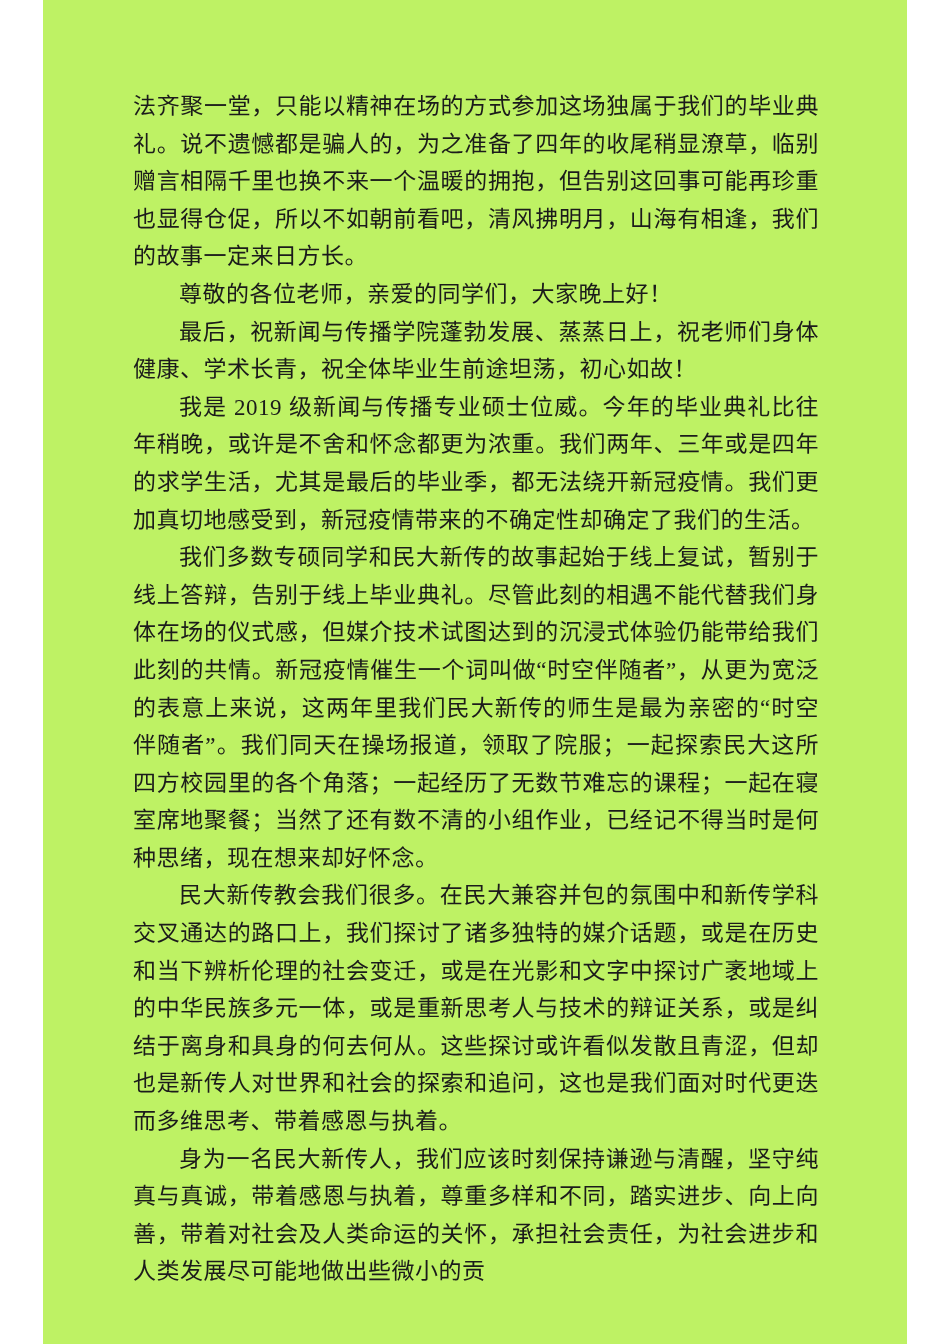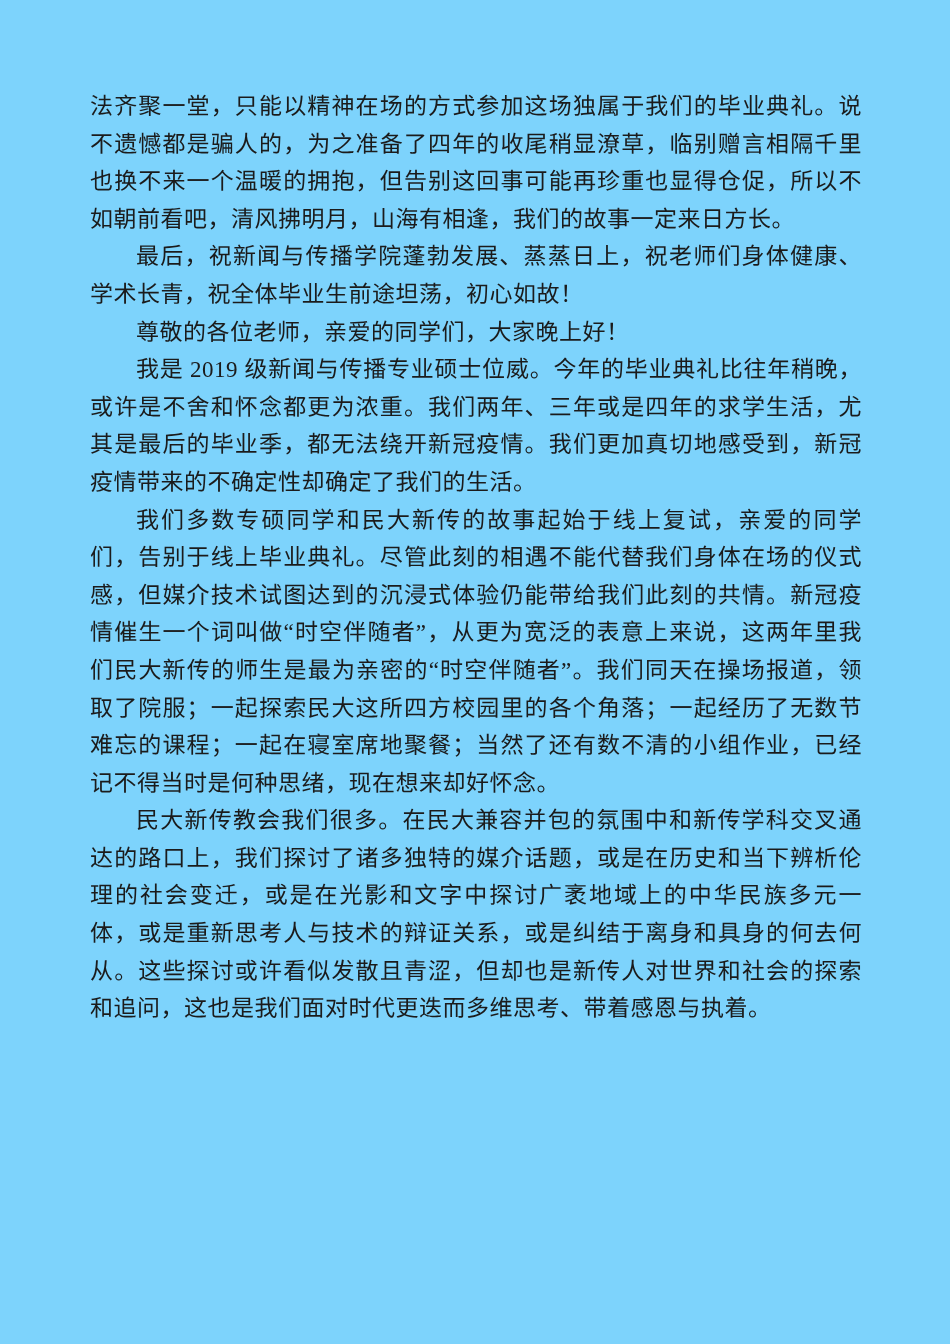--- a/index.html
+++ b/index.html
@@ -2,24 +2,24 @@
 <html lang="zh-CN"><head>
 <meta charset="utf-8">
 <style>
   html, body {
     margin: 0;
     padding: 0;
     background: #ffffff;
   }
   .page {
     position: relative;
-    width: 950px;
+    width: 864px;
     height: 1344px;
     margin: 0 auto;
-    background: #7dd3fc;
+    background: #bef264;
     box-sizing: border-box;
     padding: 88px 88px 40px 90px;
     overflow: hidden;
   }
   .content {
     font-family: "Liberation Serif", "DejaVu Serif", serif;
     font-size: 23px;
     line-height: 37.6px;
     color: #1b1b1b;
     text-align: justify;
@@ -35,19 +35,20 @@
   .content p.indent {
     text-indent: 2em;
   }
 </style>
 </head>
 <body>
 
 <div class="page">
   <div class="content">
     <p>法齐聚一堂，只能以精神在场的方式参加这场独属于我们的毕业典礼。说不遗憾都是骗人的，为之准备了四年的收尾稍显潦草，临别赠言相隔千里也换不来一个温暖的拥抱，但告别这回事可能再珍重也显得仓促，所以不如朝前看吧，清风拂明月，山海有相逢，我们的故事一定来日方长。</p>
+    <p class="indent">尊敬的各位老师，亲爱的同学们，大家晚上好！</p>
     <p class="indent">最后，祝新闻与传播学院蓬勃发展、蒸蒸日上，祝老师们身体健康、学术长青，祝全体毕业生前途坦荡，初心如故！</p>
-    <p class="indent">尊敬的各位老师，亲爱的同学们，大家晚上好！</p>
     <p class="indent">我是 2019 级新闻与传播专业硕士位威。今年的毕业典礼比往年稍晚，或许是不舍和怀念都更为浓重。我们两年、三年或是四年的求学生活，尤其是最后的毕业季，都无法绕开新冠疫情。我们更加真切地感受到，新冠疫情带来的不确定性却确定了我们的生活。</p>
-    <p class="indent">我们多数专硕同学和民大新传的故事起始于线上复试，亲爱的同学们，告别于线上毕业典礼。尽管此刻的相遇不能代替我们身体在场的仪式感，但媒介技术试图达到的沉浸式体验仍能带给我们此刻的共情。新冠疫情催生一个词叫做“时空伴随者”，从更为宽泛的表意上来说，这两年里我们民大新传的师生是最为亲密的“时空伴随者”。我们同天在操场报道，领取了院服；一起探索民大这所四方校园里的各个角落；一起经历了无数节难忘的课程；一起在寝室席地聚餐；当然了还有数不清的小组作业，已经记不得当时是何种思绪，现在想来却好怀念。</p>
+    <p class="indent">我们多数专硕同学和民大新传的故事起始于线上复试，暂别于线上答辩，告别于线上毕业典礼。尽管此刻的相遇不能代替我们身体在场的仪式感，但媒介技术试图达到的沉浸式体验仍能带给我们此刻的共情。新冠疫情催生一个词叫做“时空伴随者”，从更为宽泛的表意上来说，这两年里我们民大新传的师生是最为亲密的“时空伴随者”。我们同天在操场报道，领取了院服；一起探索民大这所四方校园里的各个角落；一起经历了无数节难忘的课程；一起在寝室席地聚餐；当然了还有数不清的小组作业，已经记不得当时是何种思绪，现在想来却好怀念。</p>
     <p class="indent">民大新传教会我们很多。在民大兼容并包的氛围中和新传学科交叉通达的路口上，我们探讨了诸多独特的媒介话题，或是在历史和当下辨析伦理的社会变迁，或是在光影和文字中探讨广袤地域上的中华民族多元一体，或是重新思考人与技术的辩证关系，或是纠结于离身和具身的何去何从。这些探讨或许看似发散且青涩，但却也是新传人对世界和社会的探索和追问，这也是我们面对时代更迭而多维思考、带着感恩与执着。</p>
+    <p class="indent">身为一名民大新传人，我们应该时刻保持谦逊与清醒，坚守纯真与真诚，带着感恩与执着，尊重多样和不同，踏实进步、向上向善，带着对社会及人类命运的关怀，承担社会责任，为社会进步和人类发展尽可能地做出些微小的贡</p>
   </div>
 </div>
 
 </body></html>

